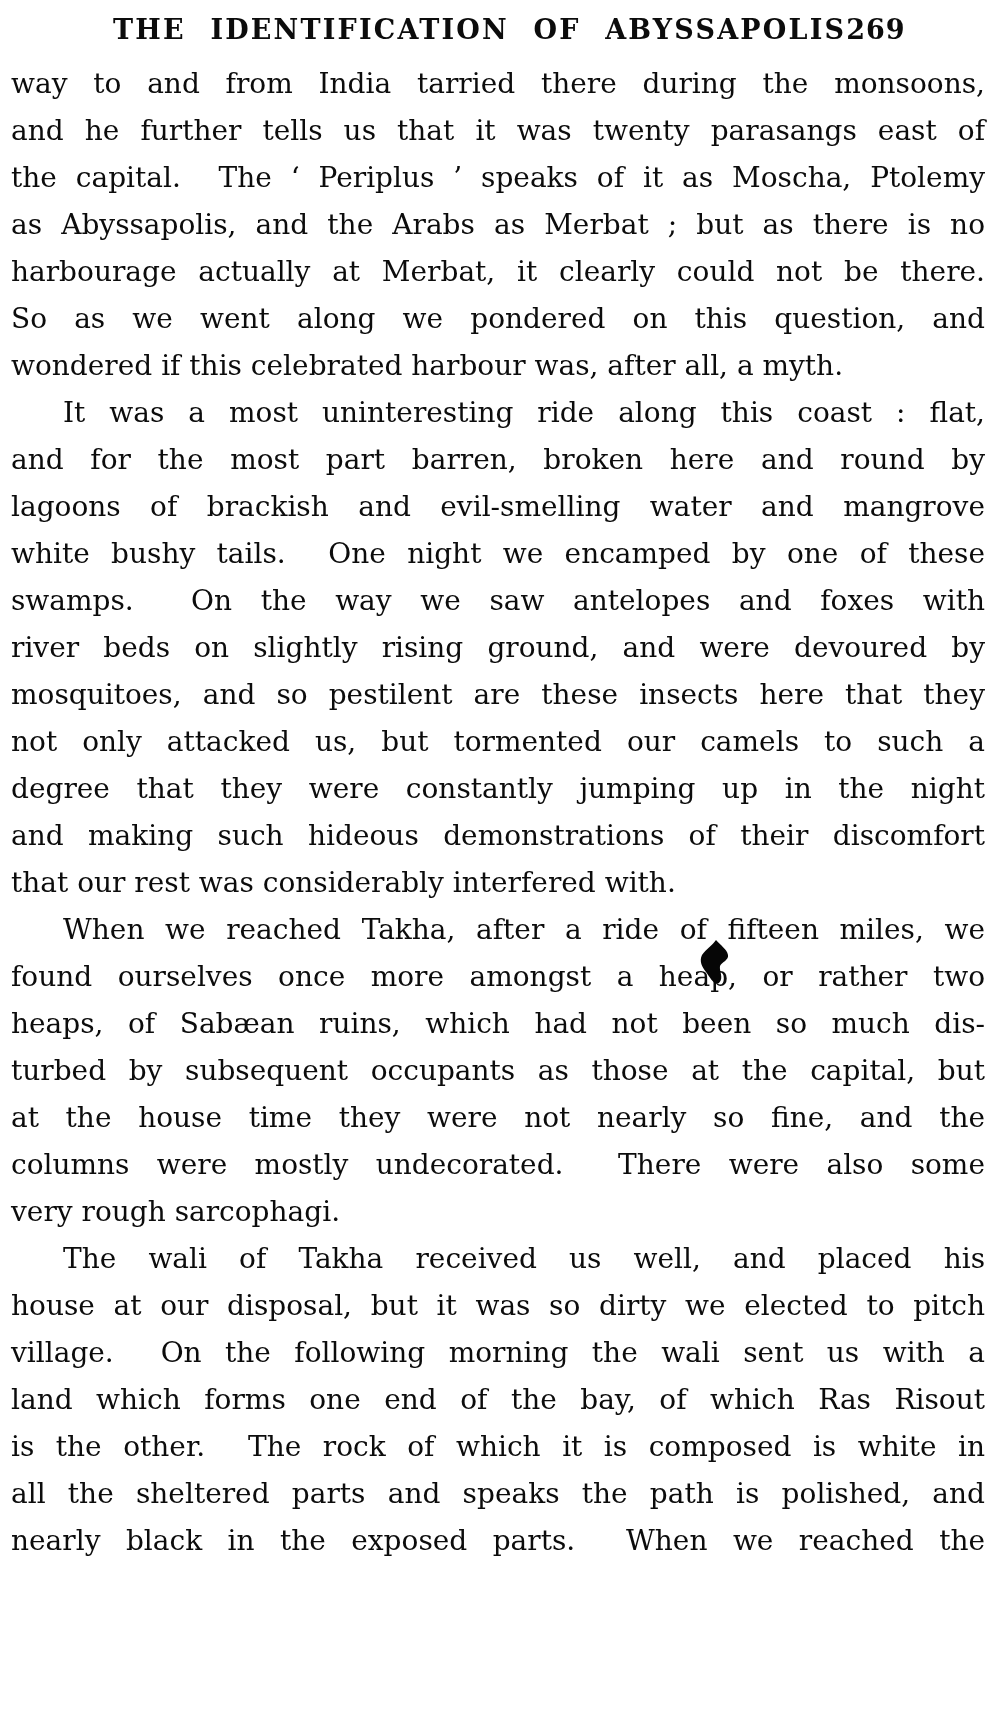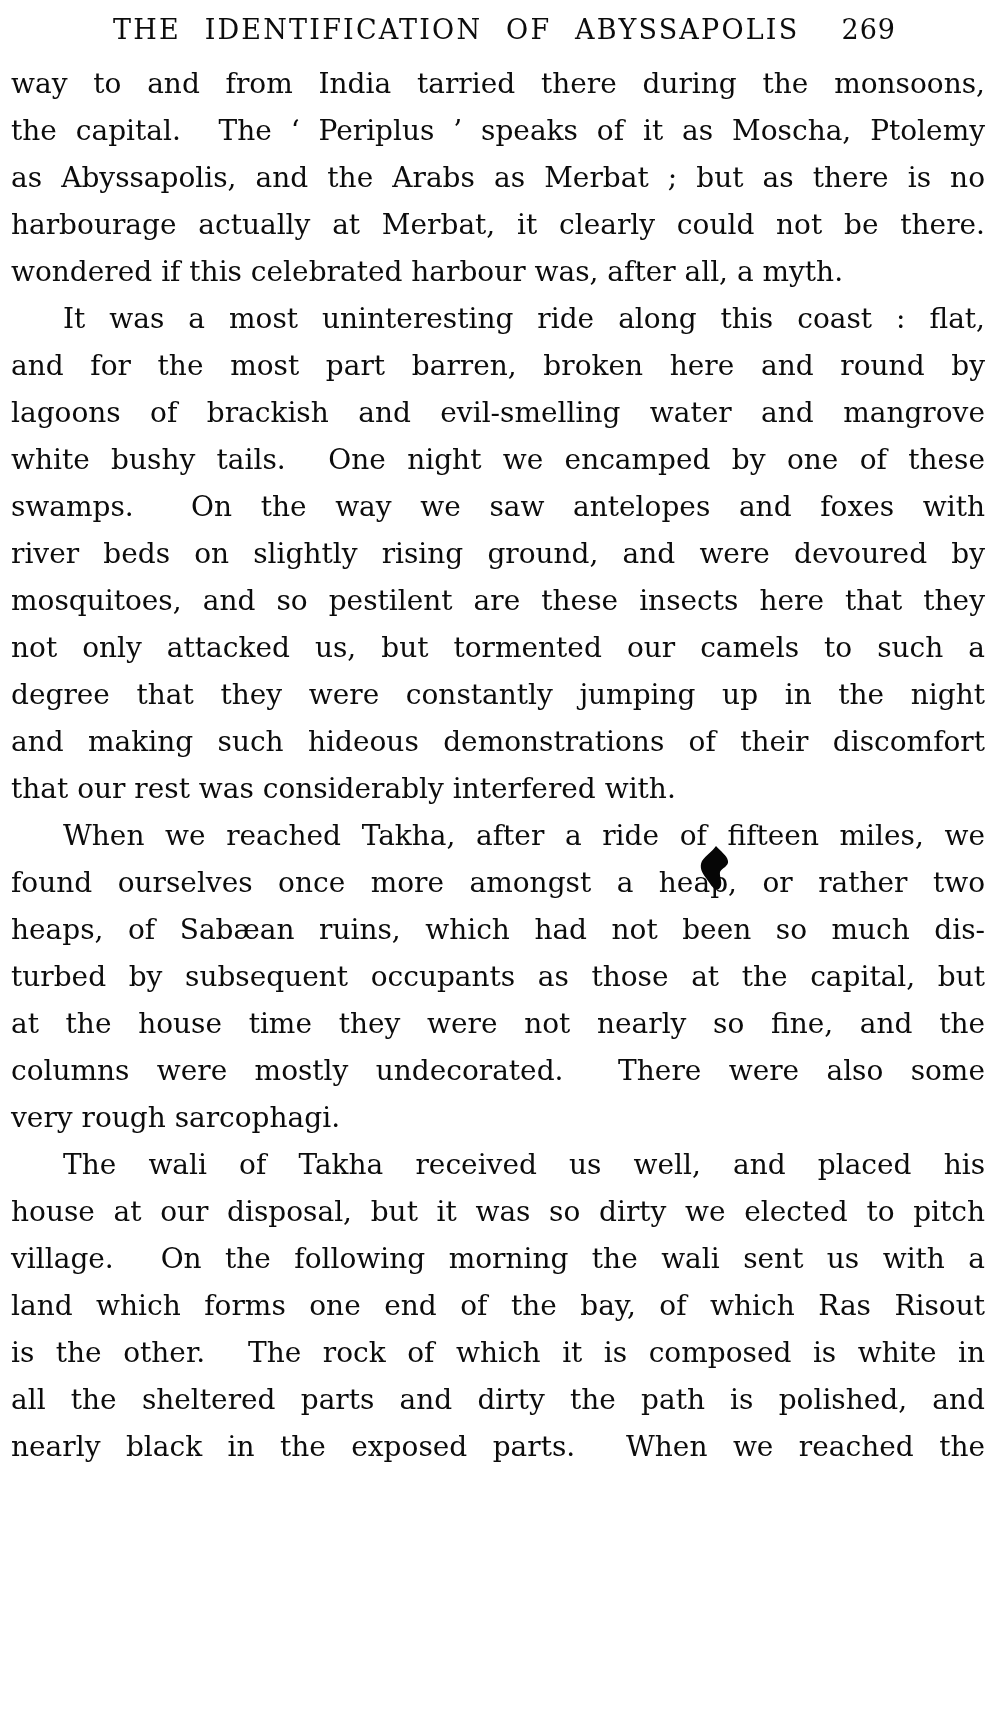--- a/index.html
+++ b/index.html
@@ -23,23 +23,25 @@
     right: 104px;
     display: flex;
     justify-content: space-between;
     align-items: baseline;
     font-size: 27px;
   }
   .running-title {
     letter-spacing: 2.2px;
     word-spacing: 13px;
     white-space: nowrap;
+    font-weight: bold;
   }
   .page-number {
     letter-spacing: 1px;
+    font-weight: bold;
   }
   .page-body {
     position: absolute;
     top: 60px;
     left: 11px;
     right: 15px;
   }
   .paragraph { margin: 0; }
   .line {
     font-size: 28px;
@@ -73,23 +75,25 @@
 <body>
 
 <div class="page">
   <div class="running-header">
     <span class="running-title">THE IDENTIFICATION OF ABYSSAPOLIS</span>
     <span class="page-number">269</span>
   </div>
   <div class="page-body">
       <div class="paragraph">
         <div class="line">way to and from India tarried there during the monsoons,</div>
+        <div class="line">and he further tells us that it was twenty parasangs east of</div>
         <div class="line">the capital.&nbsp; The ‘ Periplus ’ speaks of it as Moscha, Ptolemy</div>
         <div class="line">as Abyssapolis, and the Arabs as Merbat ; but as there is no</div>
         <div class="line">harbourage actually at Merbat, it clearly could not be there.</div>
+        <div class="line">So as we went along we pondered on this question, and</div>
         <div class="line para-end">wondered if this celebrated harbour was, after all, a myth.</div>
       </div>
       <div class="paragraph">
         <div class="line indent">It was a most uninteresting ride along this coast : flat,</div>
         <div class="line">and for the most part barren, broken here and round by</div>
         <div class="line">lagoons of brackish and evil-smelling water and mangrove</div>
         <div class="line">white bushy tails.&nbsp; One night we encamped by one of these</div>
         <div class="line">swamps.&nbsp; On the way we saw antelopes and foxes with</div>
         <div class="line">river beds on slightly rising ground, and were devoured by</div>
         <div class="line">mosquitoes, and so pestilent are these insects here that they</div>
@@ -108,17 +112,17 @@
         <div class="line">at the house time they were not nearly so fine, and the</div>
         <div class="line">columns were mostly undecorated.&nbsp; There were also some</div>
         <div class="line para-end">very rough sarcophagi.</div>
       </div>
       <div class="paragraph">
         <div class="line indent">The wali of Takha received us well, and placed his</div>
         <div class="line">house at our disposal, but it was so dirty we elected to pitch</div>
         <div class="line">village.&nbsp; On the following morning the wali sent us with a</div>
         <div class="line">land which forms one end of the bay, of which Ras Risout</div>
         <div class="line">is the other.&nbsp; The rock of which it is composed is white in</div>
-        <div class="line">all the sheltered parts and dirty the path is polished, and</div>
+        <div class="line">all the sheltered parts and speaks the path is polished, and</div>
         <div class="line">nearly black in the exposed parts.&nbsp; When we reached the</div>
       </div>
     </div>
 </div>
 
 </body></html>

